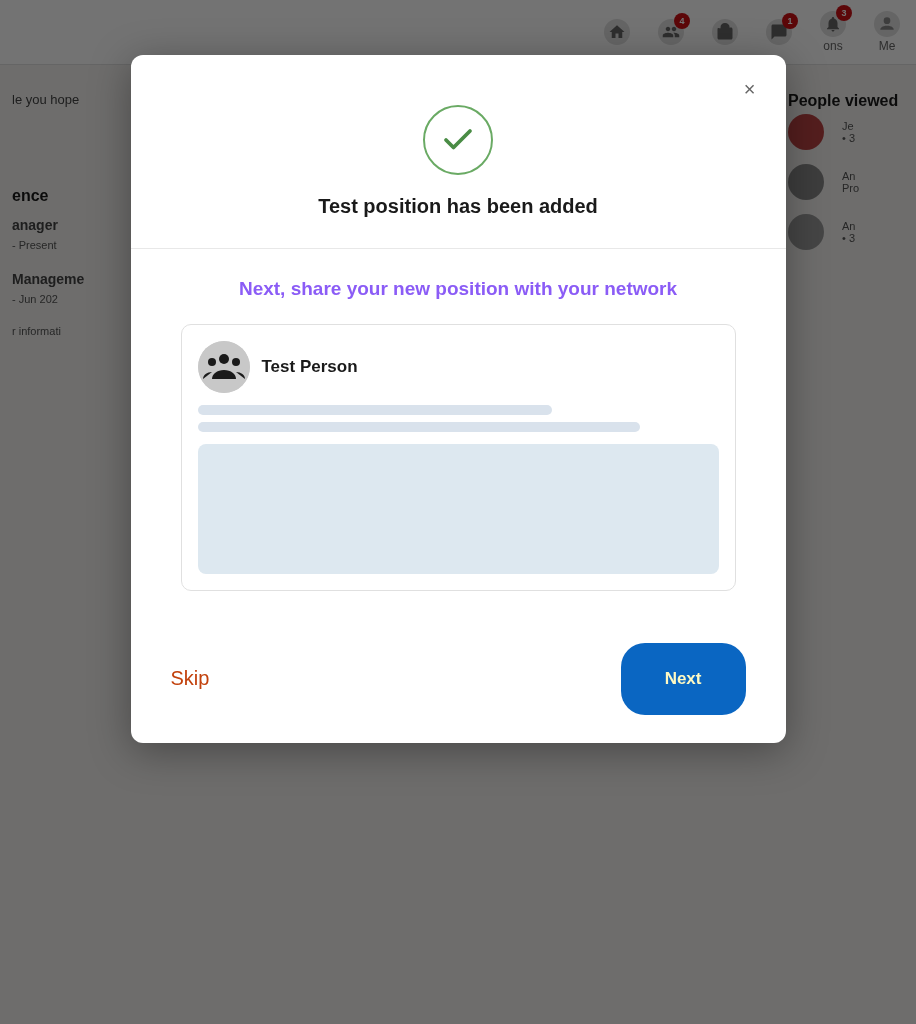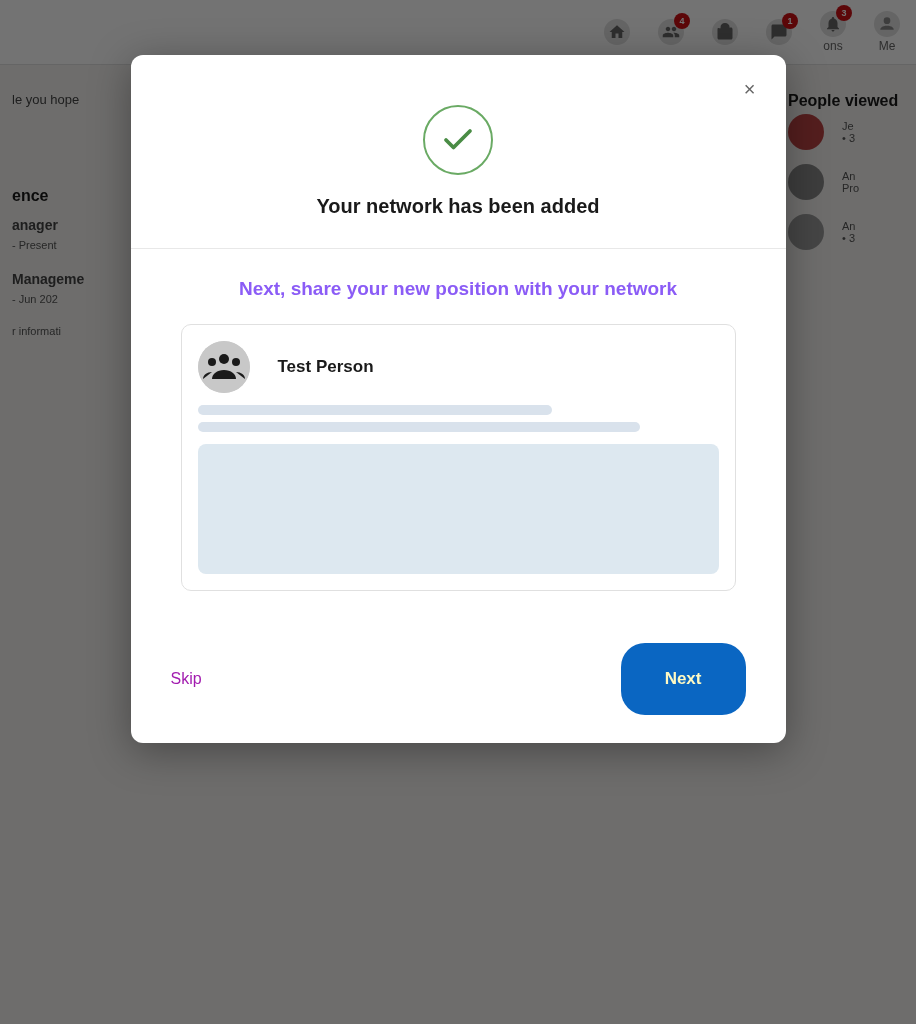--- a/index.html
+++ b/index.html
@@ -235,21 +235,21 @@
     .post-card {
       border: 1px solid #e0e0e0;
       border-radius: 10px;
       padding: 16px;
       background: #fff;
     }
 
     .post-header {
       display: flex;
       align-items: center;
-      gap: 28px;
+      gap: 12px;
       margin-bottom: 12px;
     }
 
     .post-avatar {
       width: 52px;
       height: 52px;
       border-radius: 50%;
       background: #ccc;
       overflow: hidden;
       flex-shrink: 0;
@@ -292,22 +292,22 @@
     .modal-footer {
       display: flex;
       align-items: center;
       justify-content: space-between;
       padding: 22px 40px 28px;
     }
 
     .skip-btn {
       background: transparent;
       border: none;
-      font-size: 16px;
-      color: #a21caf;
+      font-size: 20px;
+      color: #c2410c;
       cursor: pointer;
       font-weight: 400;
     }
 
     .next-btn {
       background: #0a66c2;
       color: #fef9c3;
       border: none;
       border-radius: 24px;
       padding: 26px 44px;
@@ -428,21 +428,21 @@
   <div class="modal">
 
     <button class="modal-close">×</button>
 
     <div class="success-section">
       <div class="check-icon-wrapper">
         <svg class="check-svg" width="36" height="36" viewBox="0 0 24 24" fill="none" stroke="#4a8c45" stroke-width="2.5" stroke-linecap="round" stroke-linejoin="round">
           <polyline points="20 6 9 17 4 12"></polyline>
         </svg>
       </div>
-      <h2 class="success-title">Your network has been added</h2>
+      <h2 class="success-title">Test position has been added</h2>
     </div>
 
     <hr class="modal-divider">
 
     <div class="share-section">
       <h3 class="share-title">Next, share your new position with your network</h3>
 
       <div class="post-card">
         <div class="post-header">
           <div class="post-avatar">

